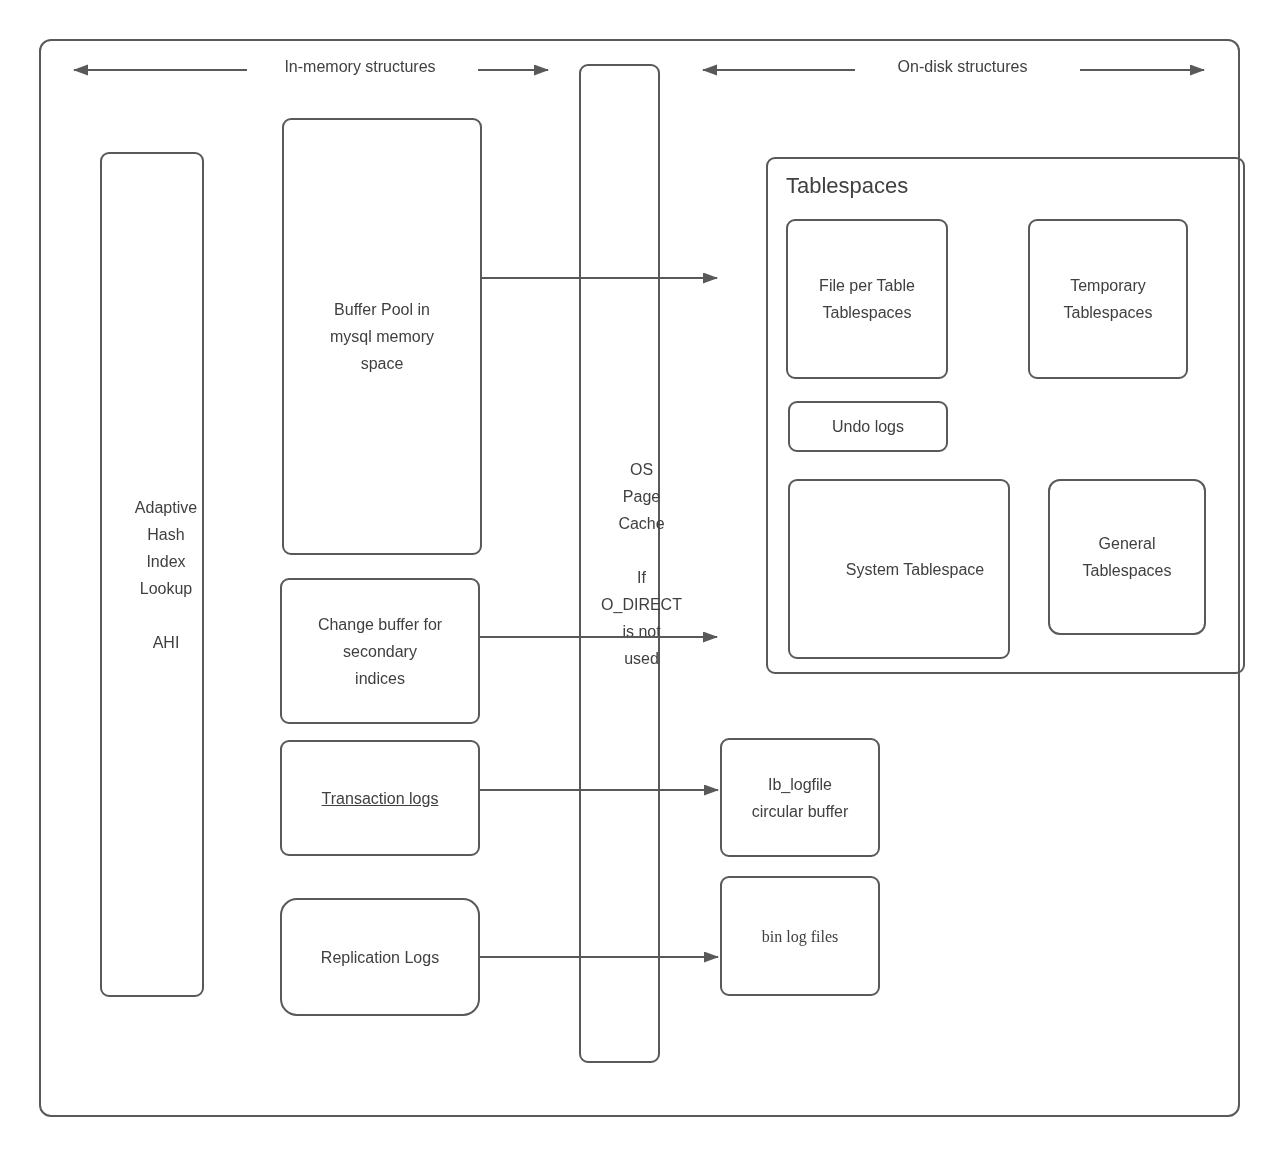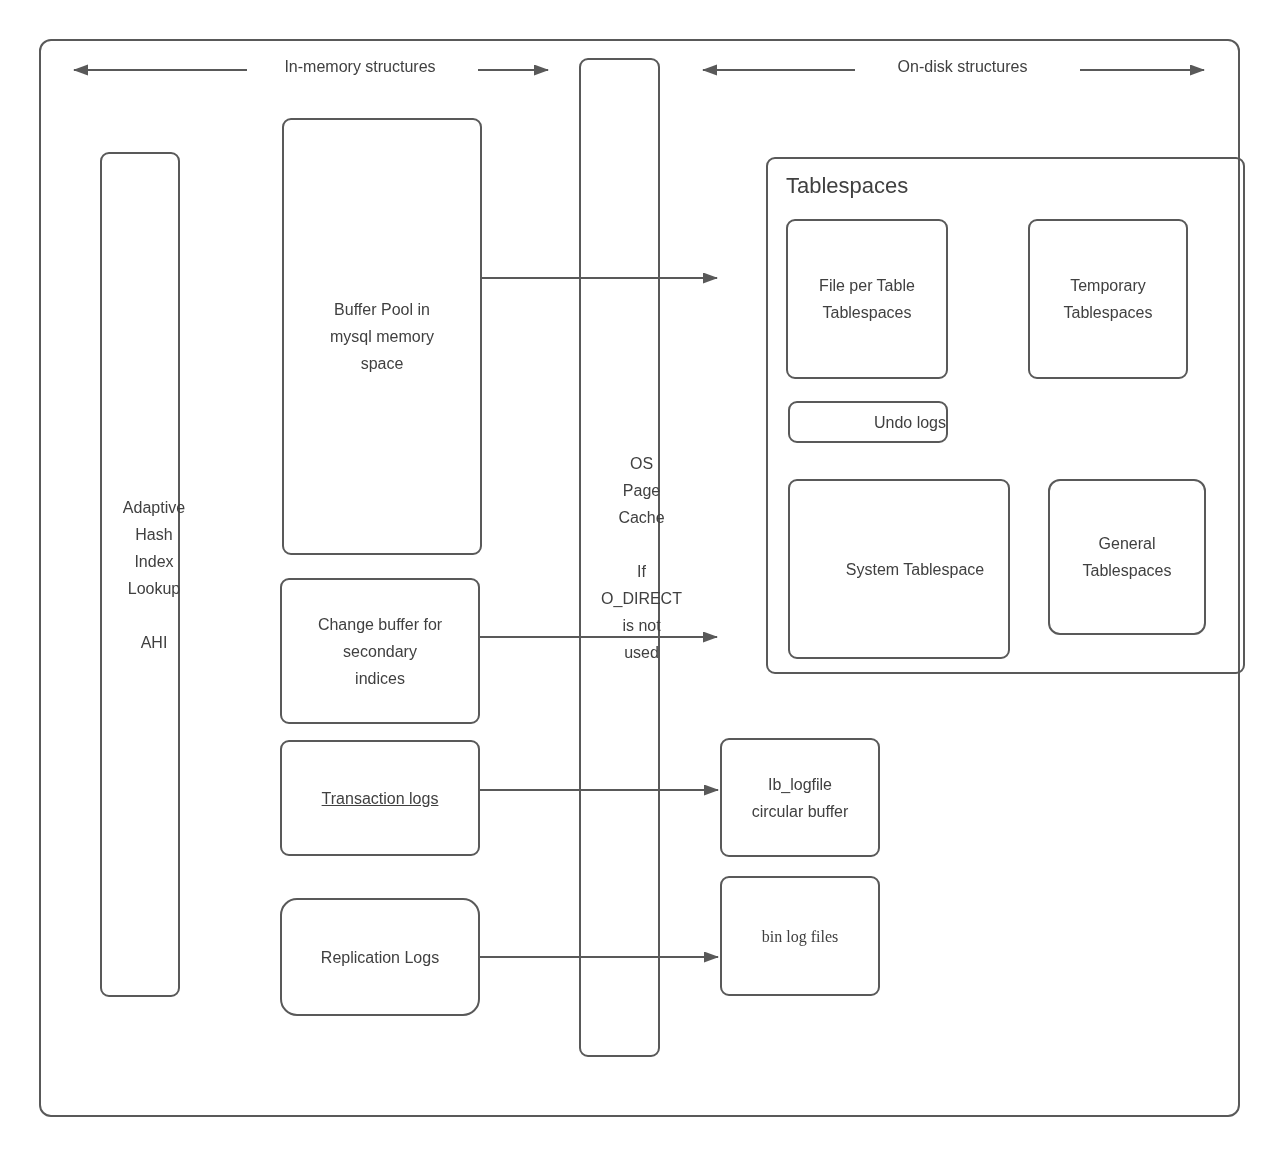--- a/index.html
+++ b/index.html
@@ -56,21 +56,21 @@
 
   <div class="box" style="left:39px;top:39px;width:1201px;height:1078px;border-radius:12px;"></div>
 
   <div class="header-label" style="left:250px;top:58px;width:220px;">
     <span>In-memory structures</span>
   </div>
   <div class="header-label" style="left:865px;top:58px;width:195px;">
     <span>On-disk structures</span>
   </div>
 
-  <div class="box" style="left:100px;top:152px;width:80px;height:845px;padding-left:28px;">
+  <div class="box" style="left:100px;top:152px;width:104px;height:845px;padding-left:28px;">
     <div class="label" style="width:92px;">Adaptive
 Hash
 Index
 Lookup
 
 AHI</div>
   </div>
 
   <div class="box" style="left:282px;top:118px;width:200px;height:437px;">
     <div class="label">Buffer Pool in
@@ -85,21 +85,21 @@
   </div>
 
   <div class="box" style="left:280px;top:740px;width:200px;height:116px;text-decoration:underline;">
     <div class="label">Transaction logs</div>
   </div>
 
   <div class="box" style="left:280px;top:898px;width:200px;height:118px;border-radius:17px;">
     <div class="label">Replication Logs</div>
   </div>
 
-  <div class="box" style="left:579px;top:58px;width:81px;height:999px;padding-left:44px;">
+  <div class="box" style="left:579px;top:64px;width:81px;height:999px;padding-left:44px;">
     <div class="label" style="width:150px;">OS
 Page
 Cache
 
 If
 O_DIRECT
 is not
 used</div>
   </div>
 
@@ -109,21 +109,21 @@
     <div class="box" style="left:18px;top:60px;width:162px;height:160px;">
       <div class="label">File per Table
 Tablespaces</div>
     </div>
 
     <div class="box" style="left:260px;top:60px;width:160px;height:160px;">
       <div class="label">Temporary
 Tablespaces</div>
     </div>
 
-    <div class="box" style="left:20px;top:242px;width:160px;height:42px;justify-content:flex-end;">
+    <div class="box" style="left:20px;top:242px;width:160px;height:51px;">
       <div class="label">Undo logs</div>
     </div>
 
     <div class="box" style="left:20px;top:320px;width:222px;height:180px;padding-left:32px;">
       <div class="label">System Tablespace</div>
     </div>
 
     <div class="box" style="left:280px;top:320px;width:158px;height:156px;border-radius:12px;">
       <div class="label">General
 Tablespaces</div>

